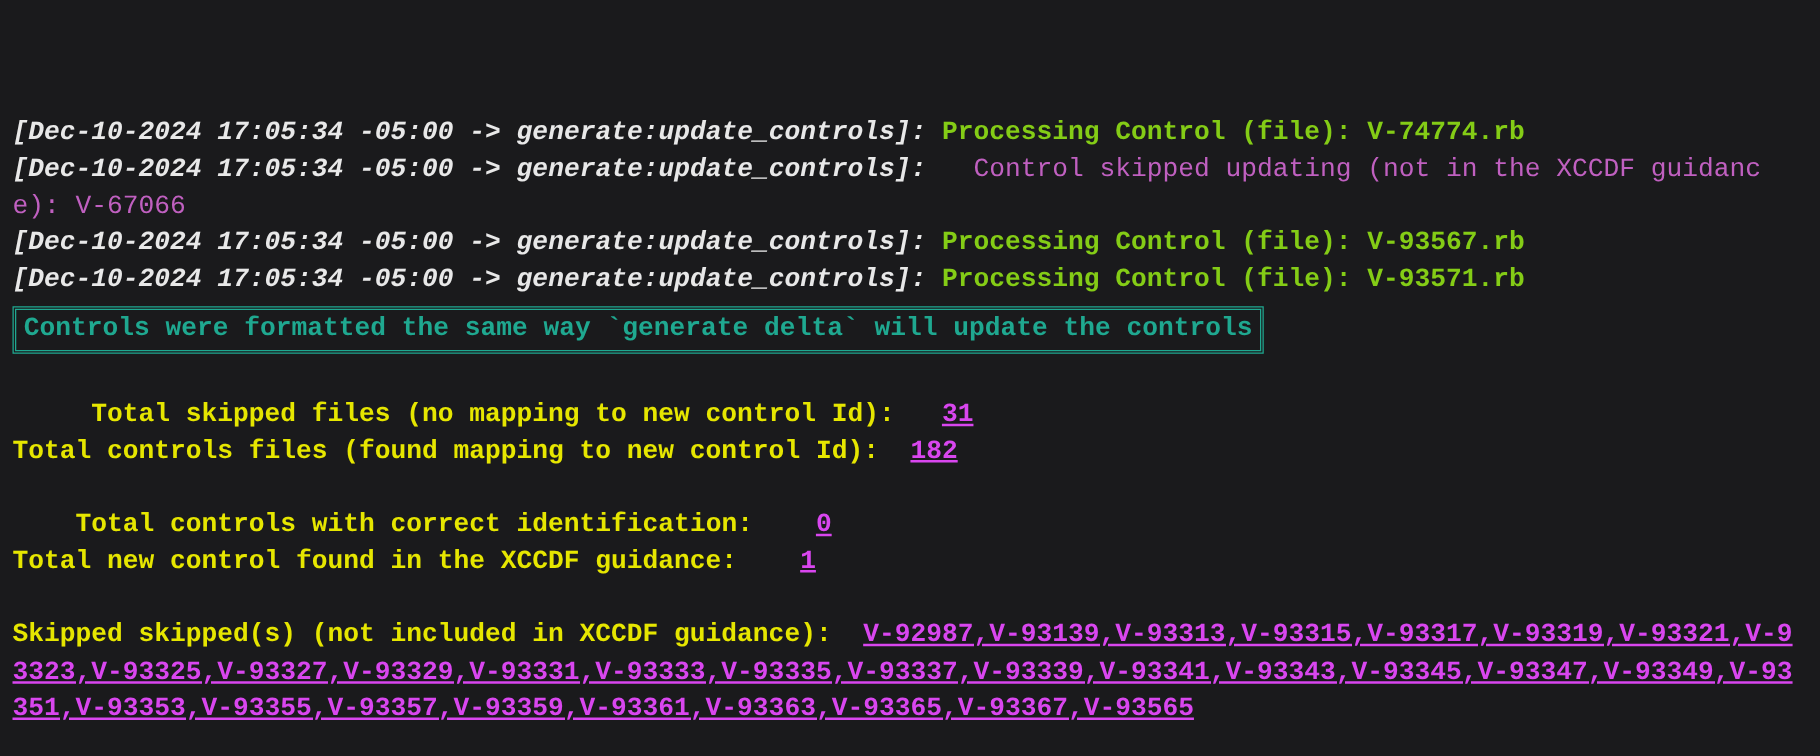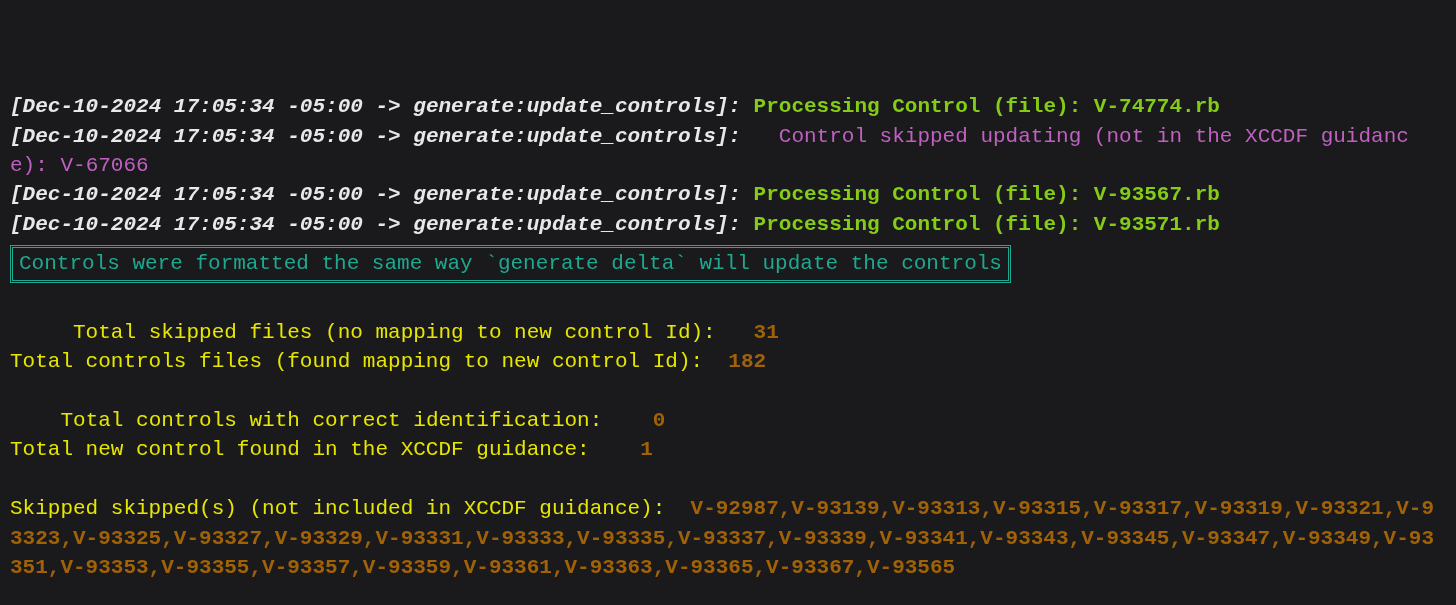--- a/index.html
+++ b/index.html
@@ -9,30 +9,30 @@
     font-size: 21px;
     line-height: 1.4;
     padding: 4px 10px;
     white-space: pre-wrap;
     word-break: break-all;
     color: #ddd;
   }
   .white   { color: #e8e8e8; font-weight: 600; font-style: italic; }
   .cyan    { color: #84cc16; font-weight: 600; }
   .magenta { color: #c060c0; }
-  .yellow  { color: #e6e600; font-weight: 400; }
-  .teal    { color: #a16207; font-weight: 600; }
+  .yellow  { color: #e6e600; font-weight: 700; }
+  .teal    { color: #d946ef; font-weight: 600; text-decoration: underline; }
   .box {
     display: inline-block;
     border: 3px double #1fa890;
     padding: 1px 6px;
     margin-top: 6px;
     margin-bottom: 6px;
   }
-  .box-inner { color: #1fa890; font-weight: 400; }
+  .box-inner { color: #1fa890; font-weight: 700; }
 </style>
 </head>
 <body>
 
 
 <div><span><span class="white">[<span>Dec-10-2024 17:05:34 -05:00</span> -&gt; <span>generate:update_controls</span>]:</span> <span class="cyan">Processing Control (file):</span> <span class="cyan">V-74774.rb</span></span>
 <span><span class="white">[<span>Dec-10-2024 17:05:34 -05:00</span> -&gt; <span>generate:update_controls</span>]:</span>   <span class="magenta">Control skipped updating (not in the XCCDF guidance):</span> <span class="magenta">V-67066</span></span>
 <span><span class="white">[<span>Dec-10-2024 17:05:34 -05:00</span> -&gt; <span>generate:update_controls</span>]:</span> <span class="cyan">Processing Control (file):</span> <span class="cyan">V-93567.rb</span></span>
 <span><span class="white">[<span>Dec-10-2024 17:05:34 -05:00</span> -&gt; <span>generate:update_controls</span>]:</span> <span class="cyan">Processing Control (file):</span> <span class="cyan">V-93571.rb</span></span>
 <span class="box"><span class="box-inner">Controls were formatted the same way `generate delta` will update the controls</span></span>

